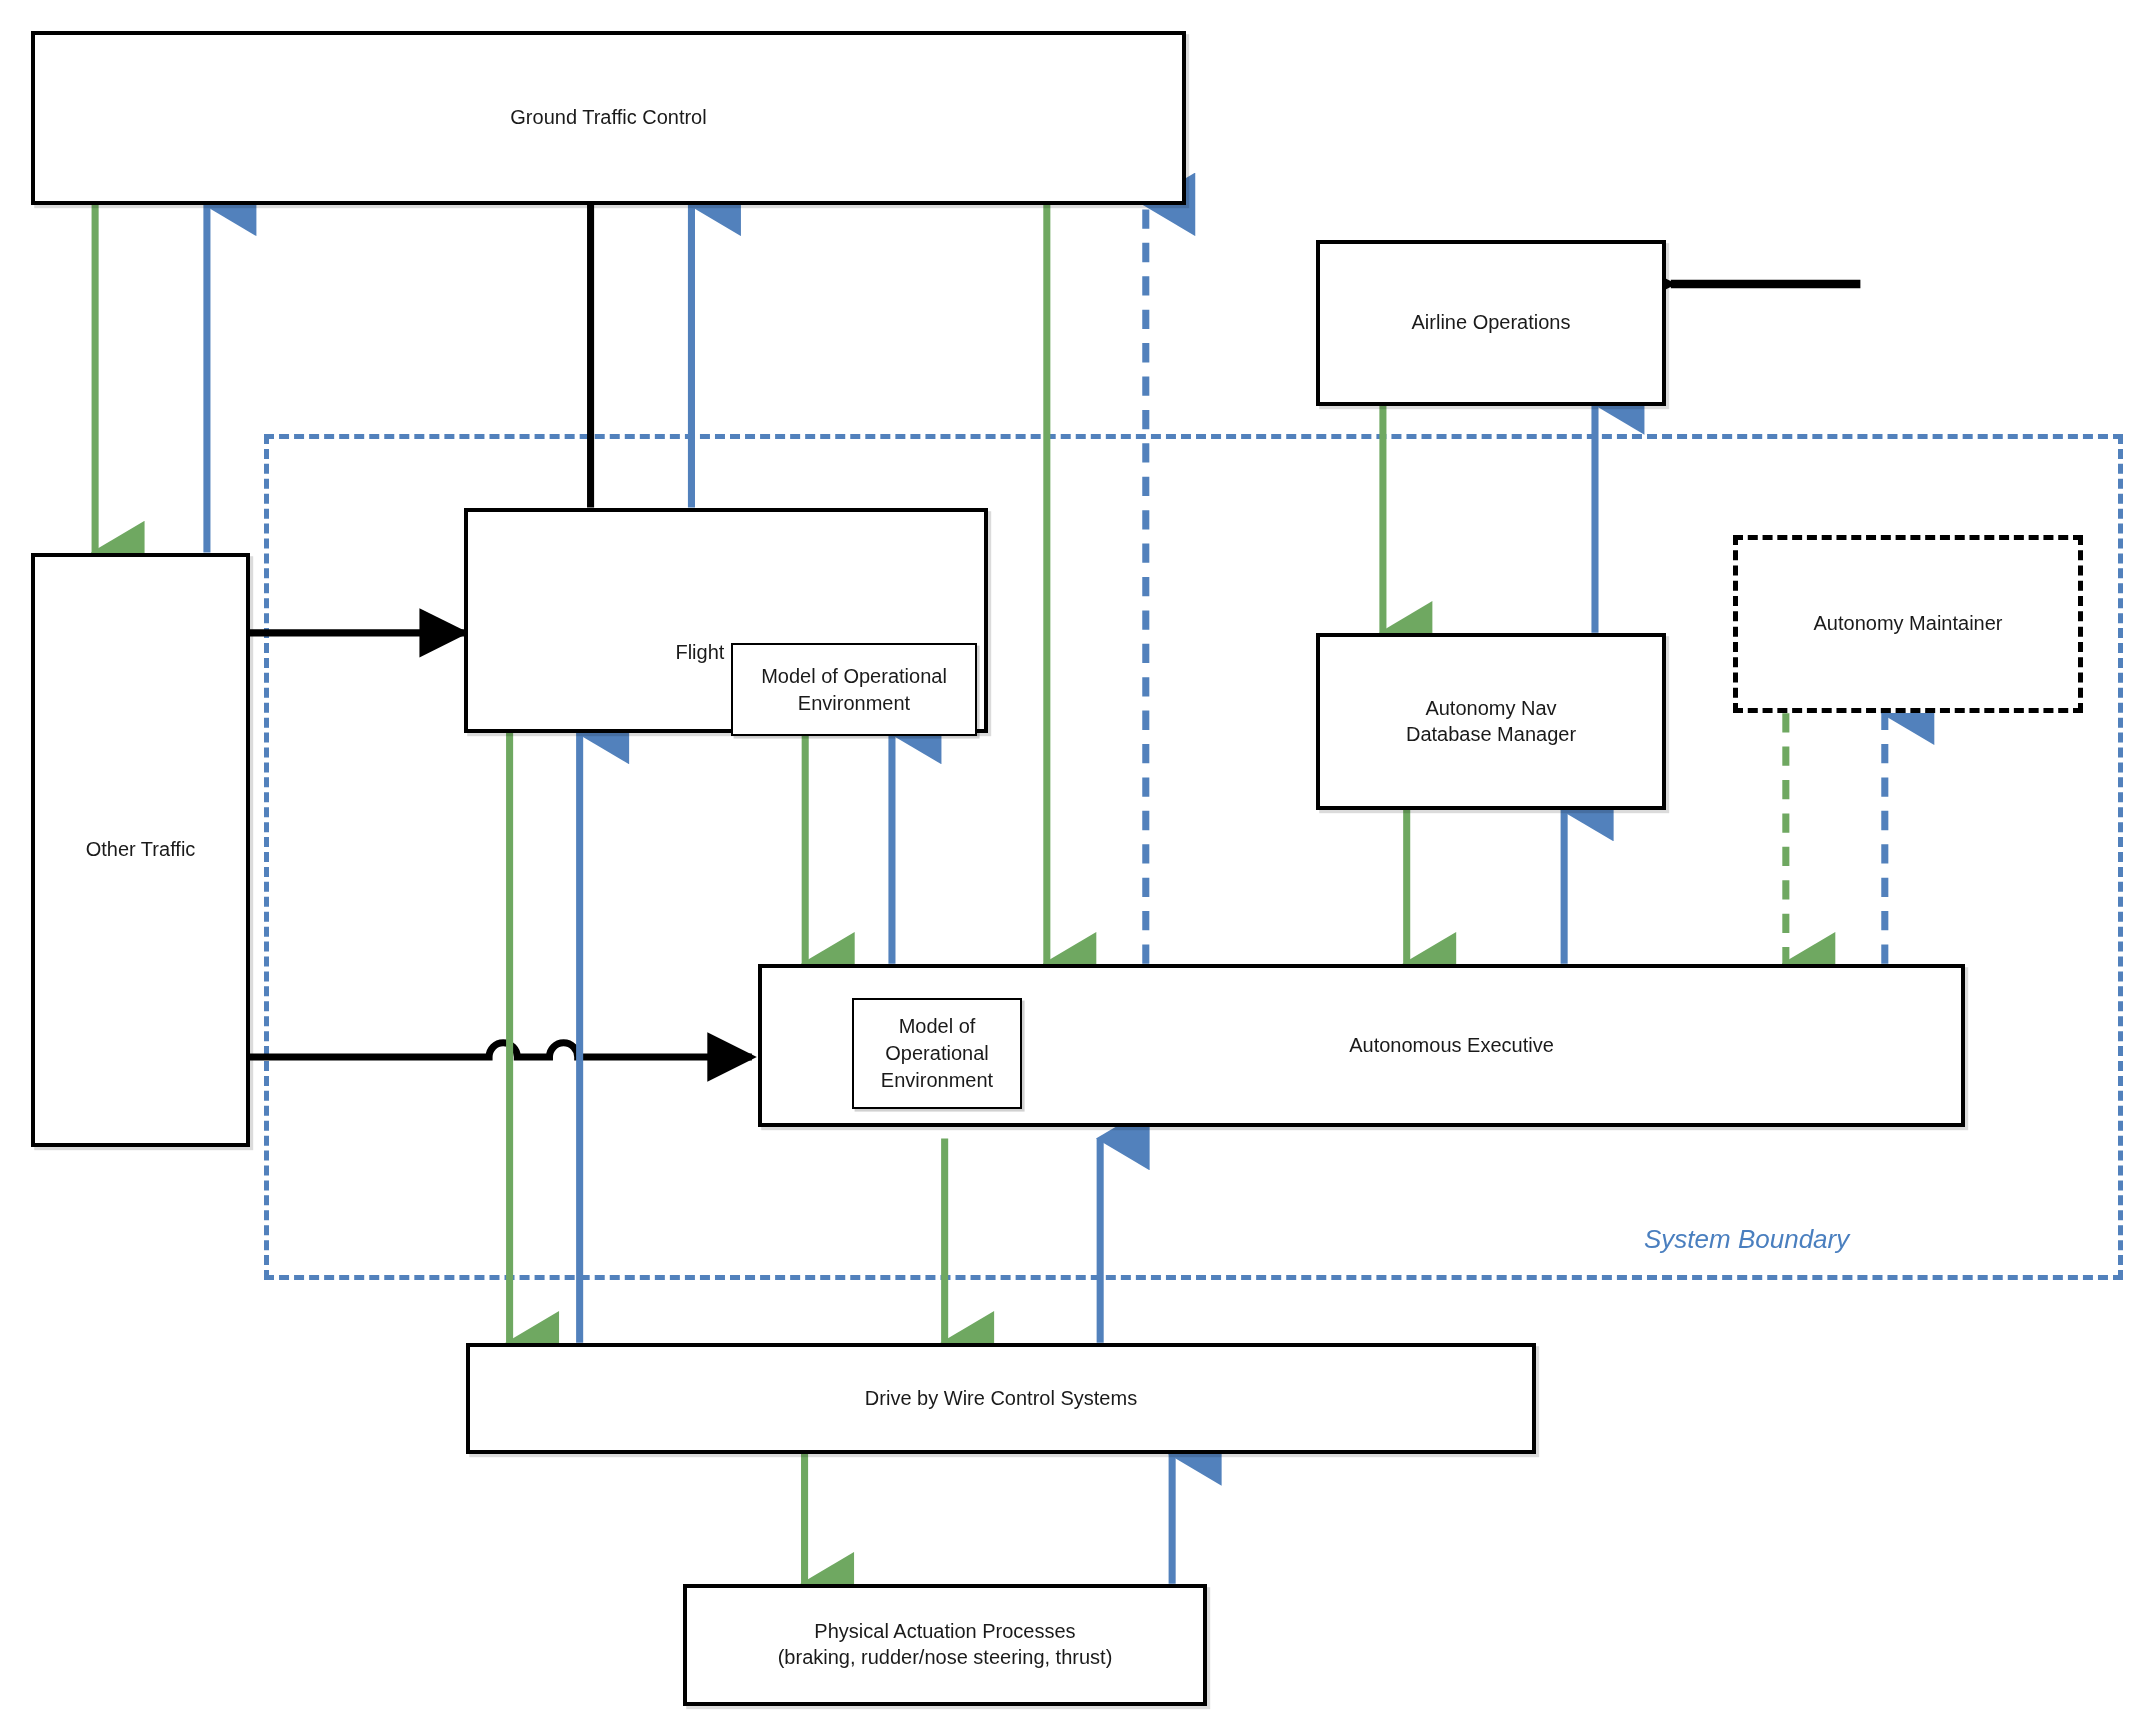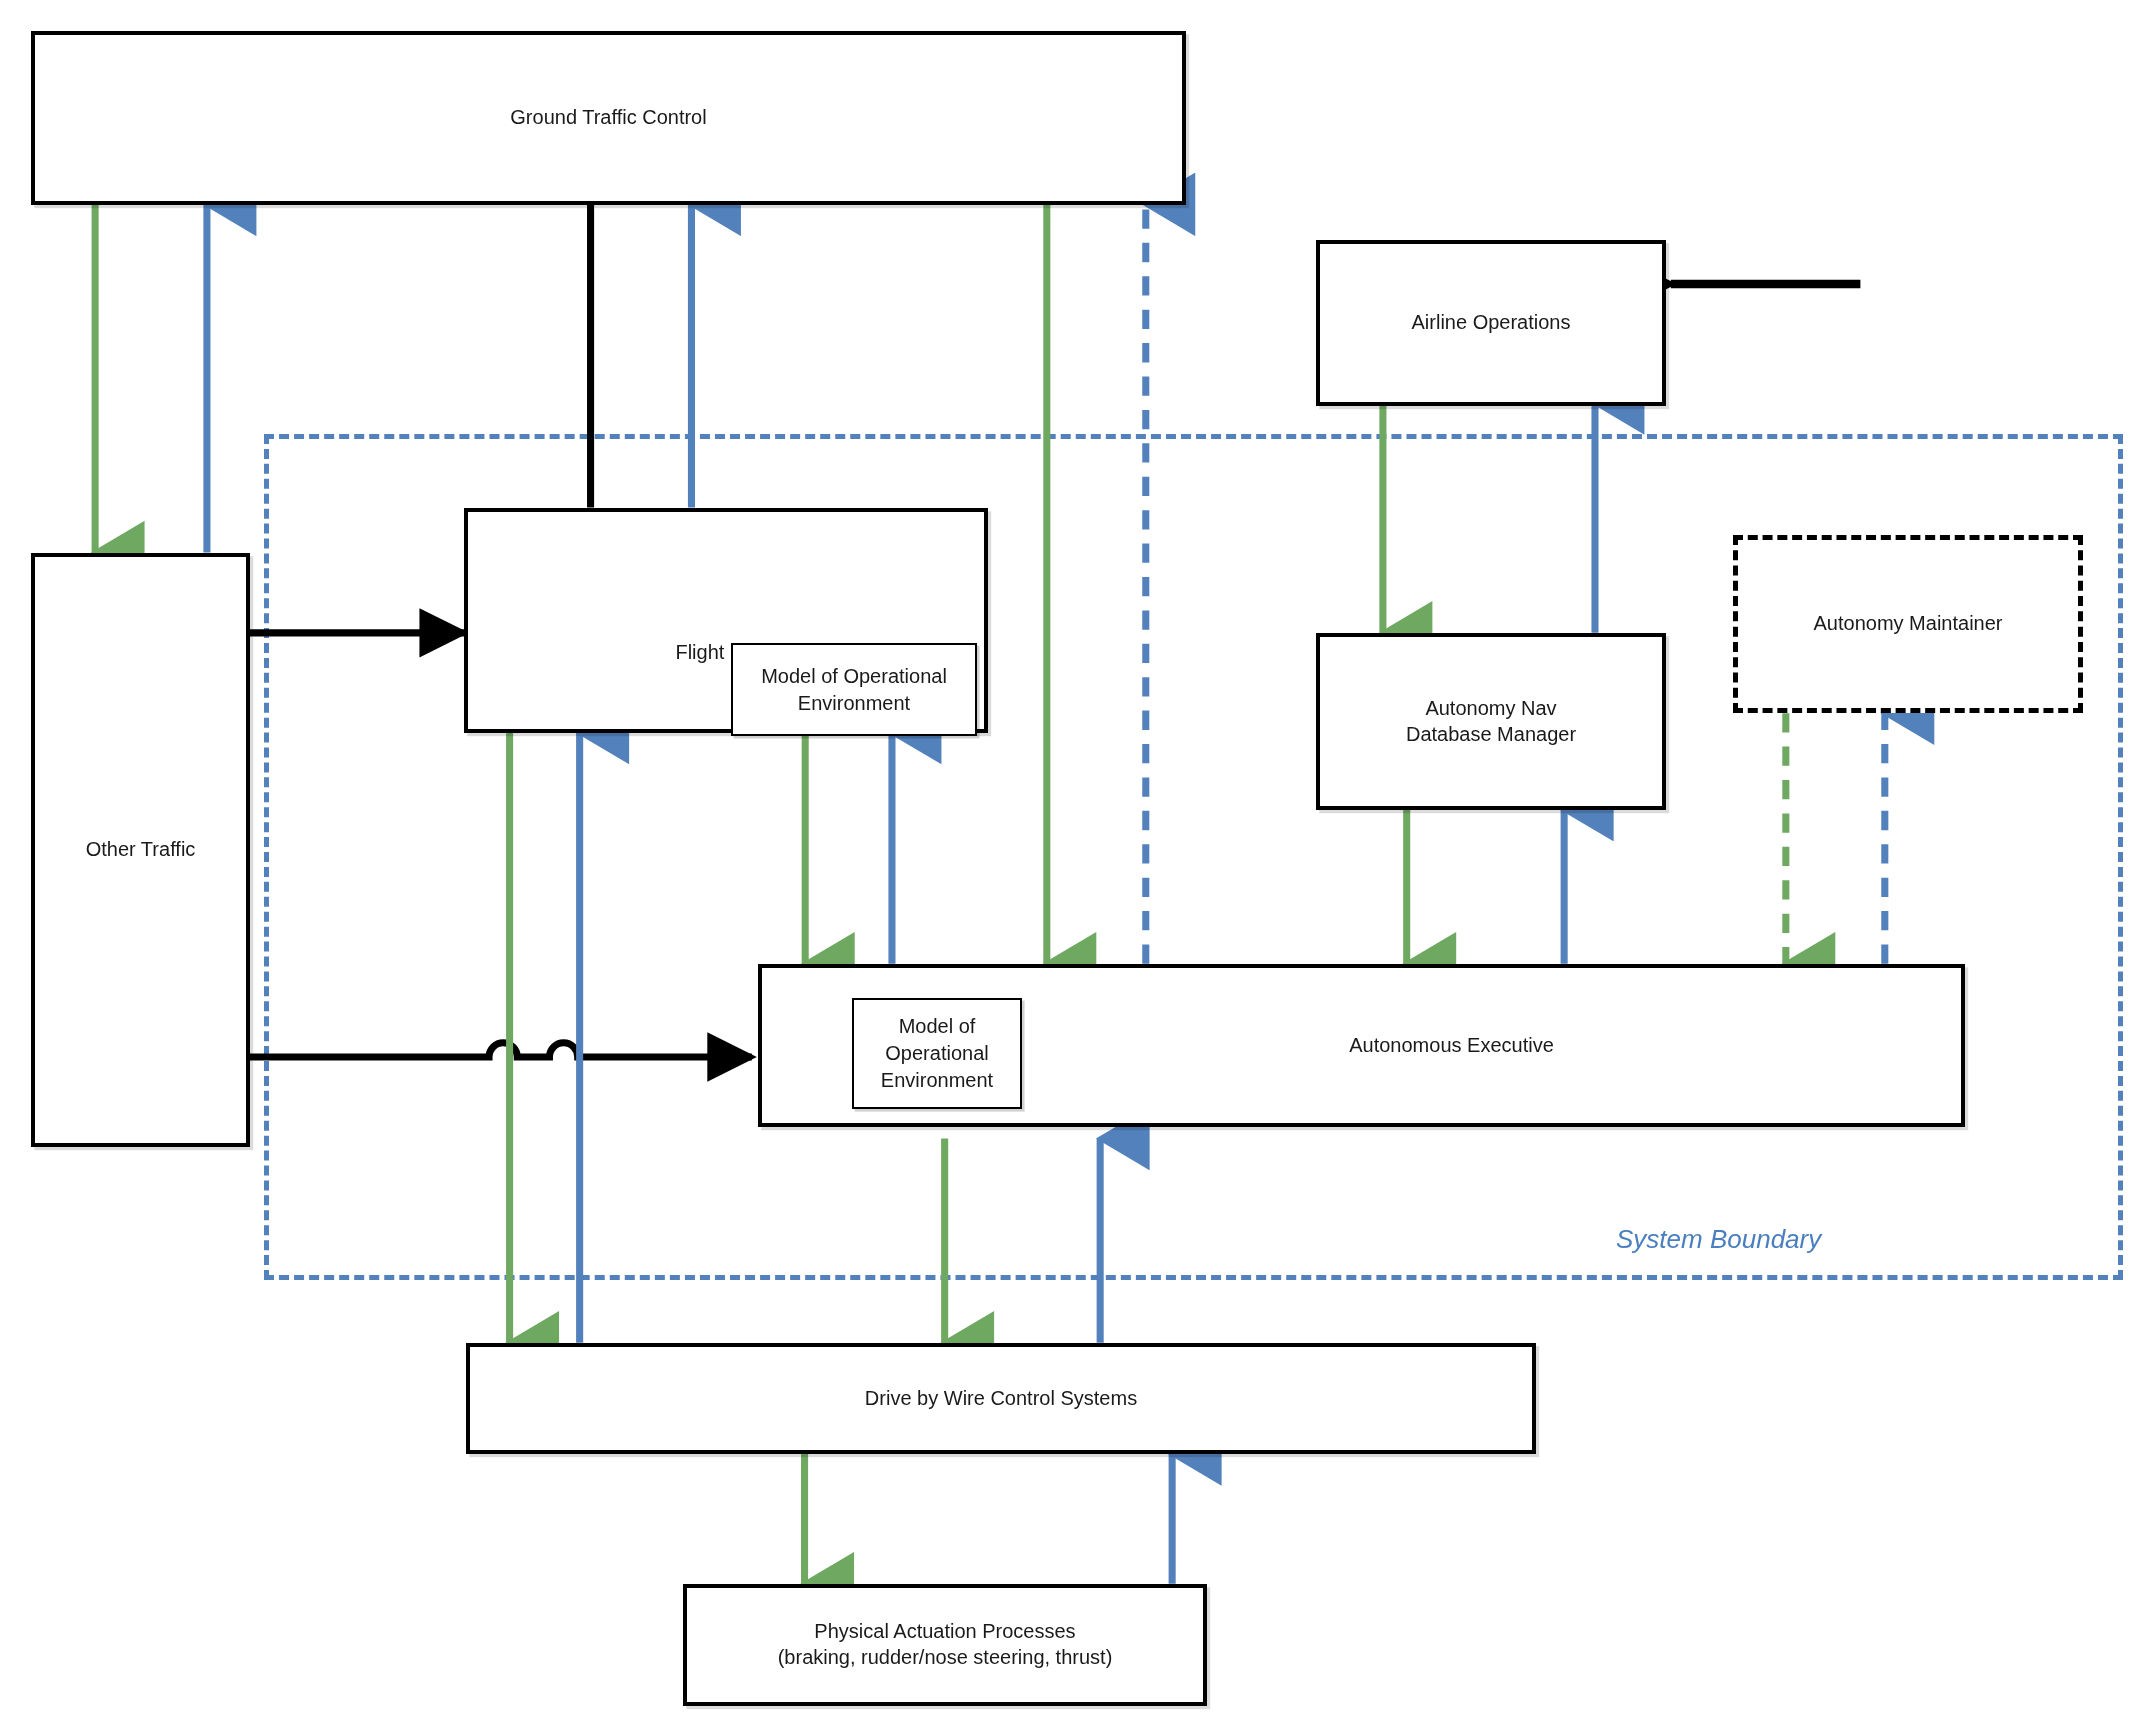--- a/index.html
+++ b/index.html
@@ -80,20 +80,21 @@
     pointer-events: none;
   }
   .boundary-label {
     position: absolute;
     color: #4A7FBF;
     font-style: italic;
     font-size: 26px;
     font-family: "Liberation Sans", sans-serif;
     z-index: 2;
     white-space: nowrap;
+    margin-left: 28px;
   }
 </style>
 </head>
 <body>
 
 <div id="stage">
 
   <div class="boundary" style="left:264px; top:434px; width:1859px; height:846px;"></div>
   <div class="boundary-label" style="left:1616px; top:1224px;">System Boundary</div>
 

